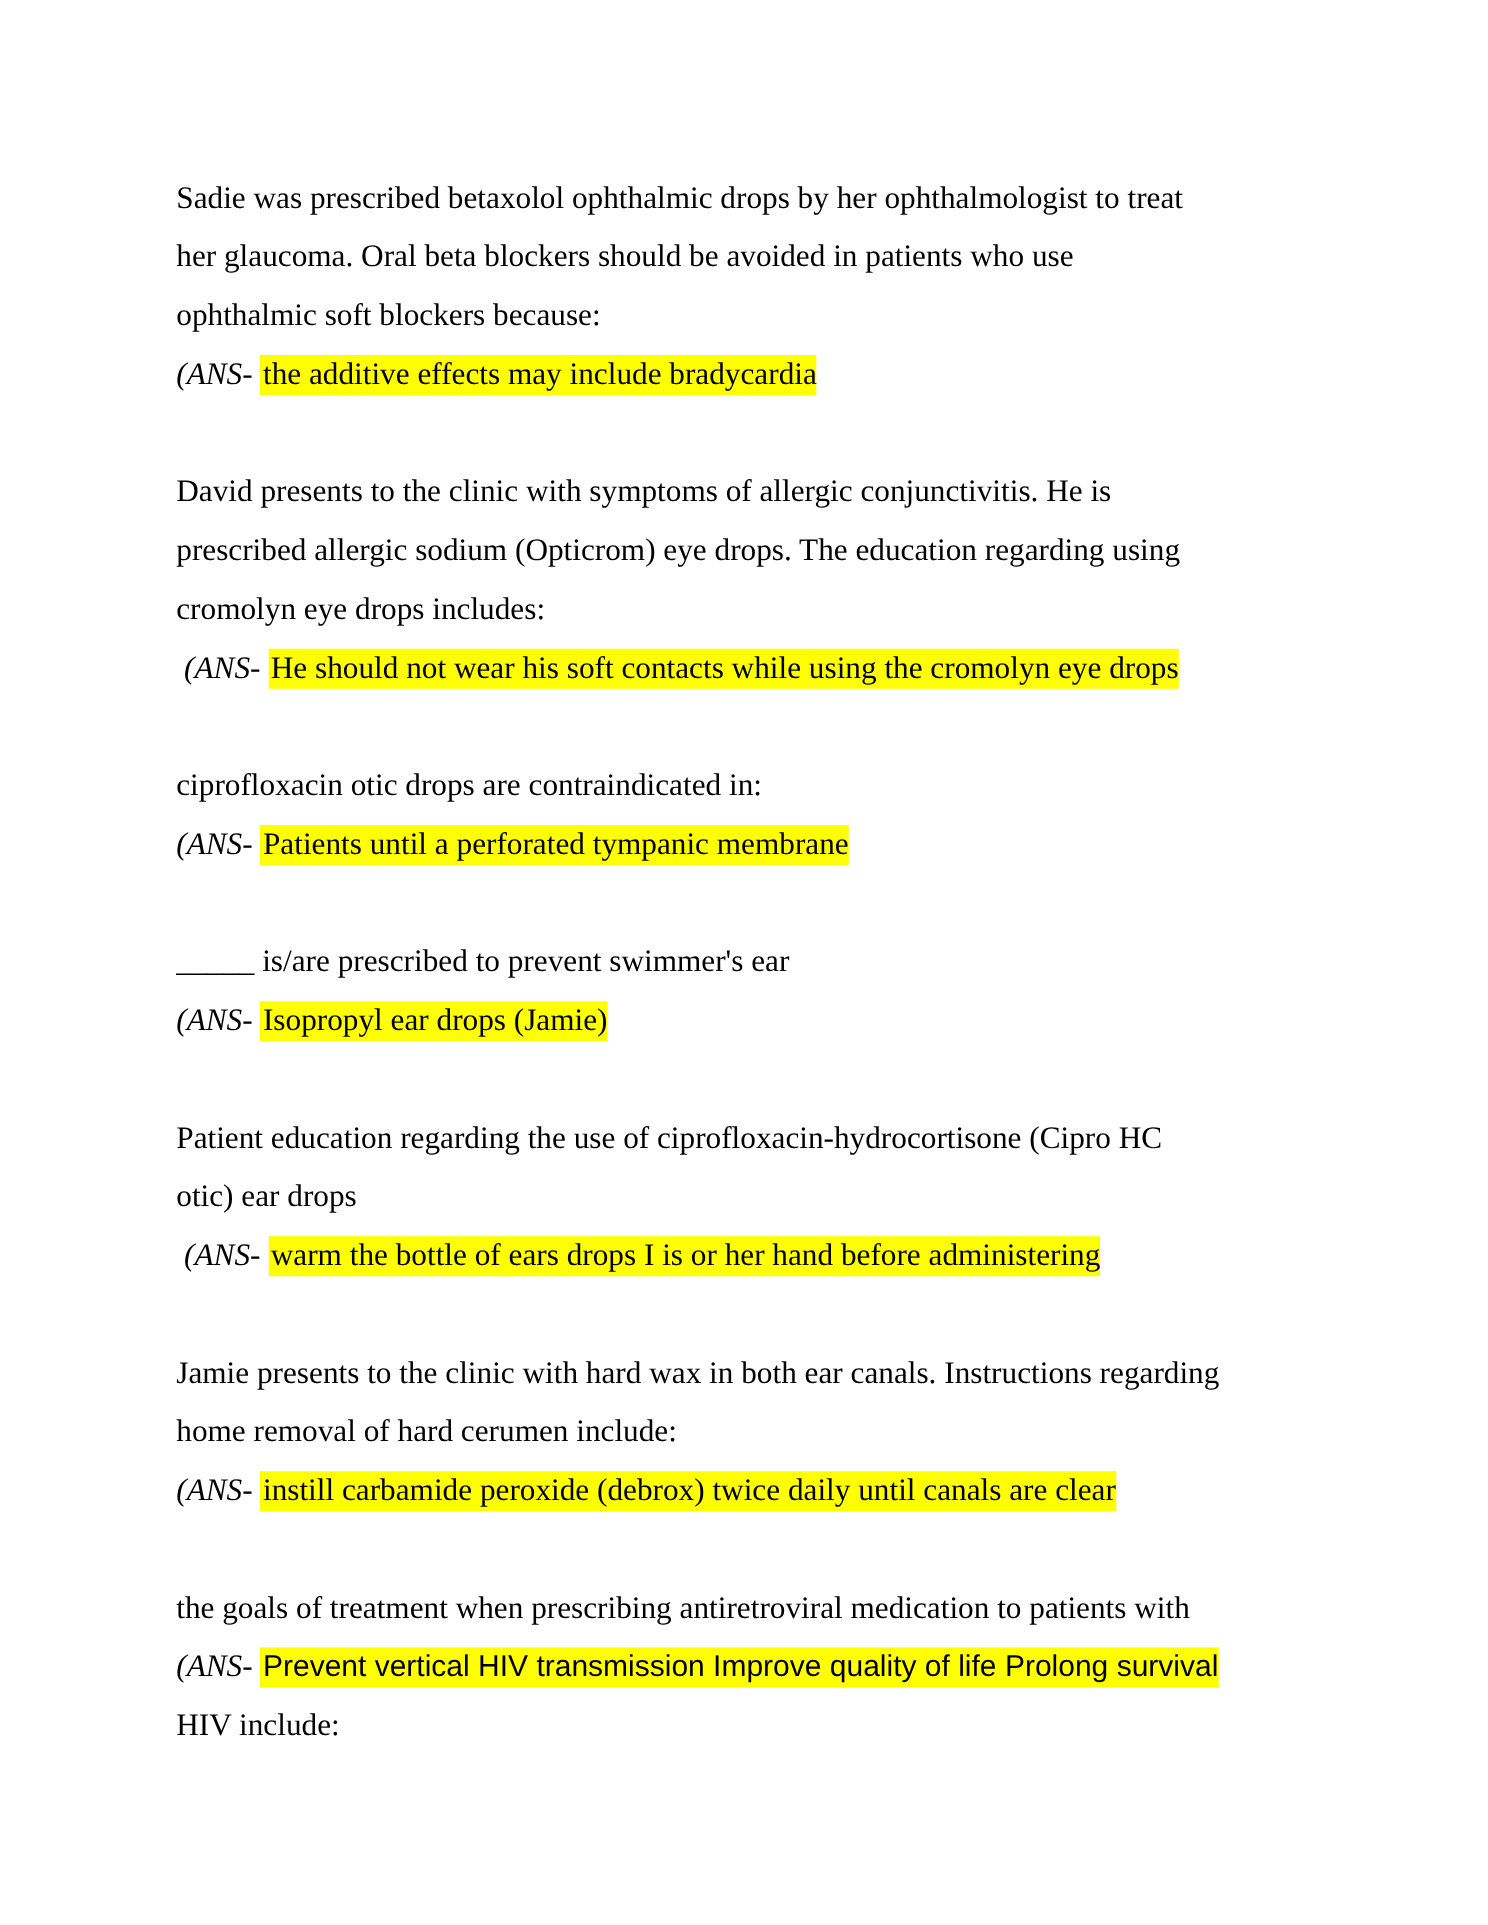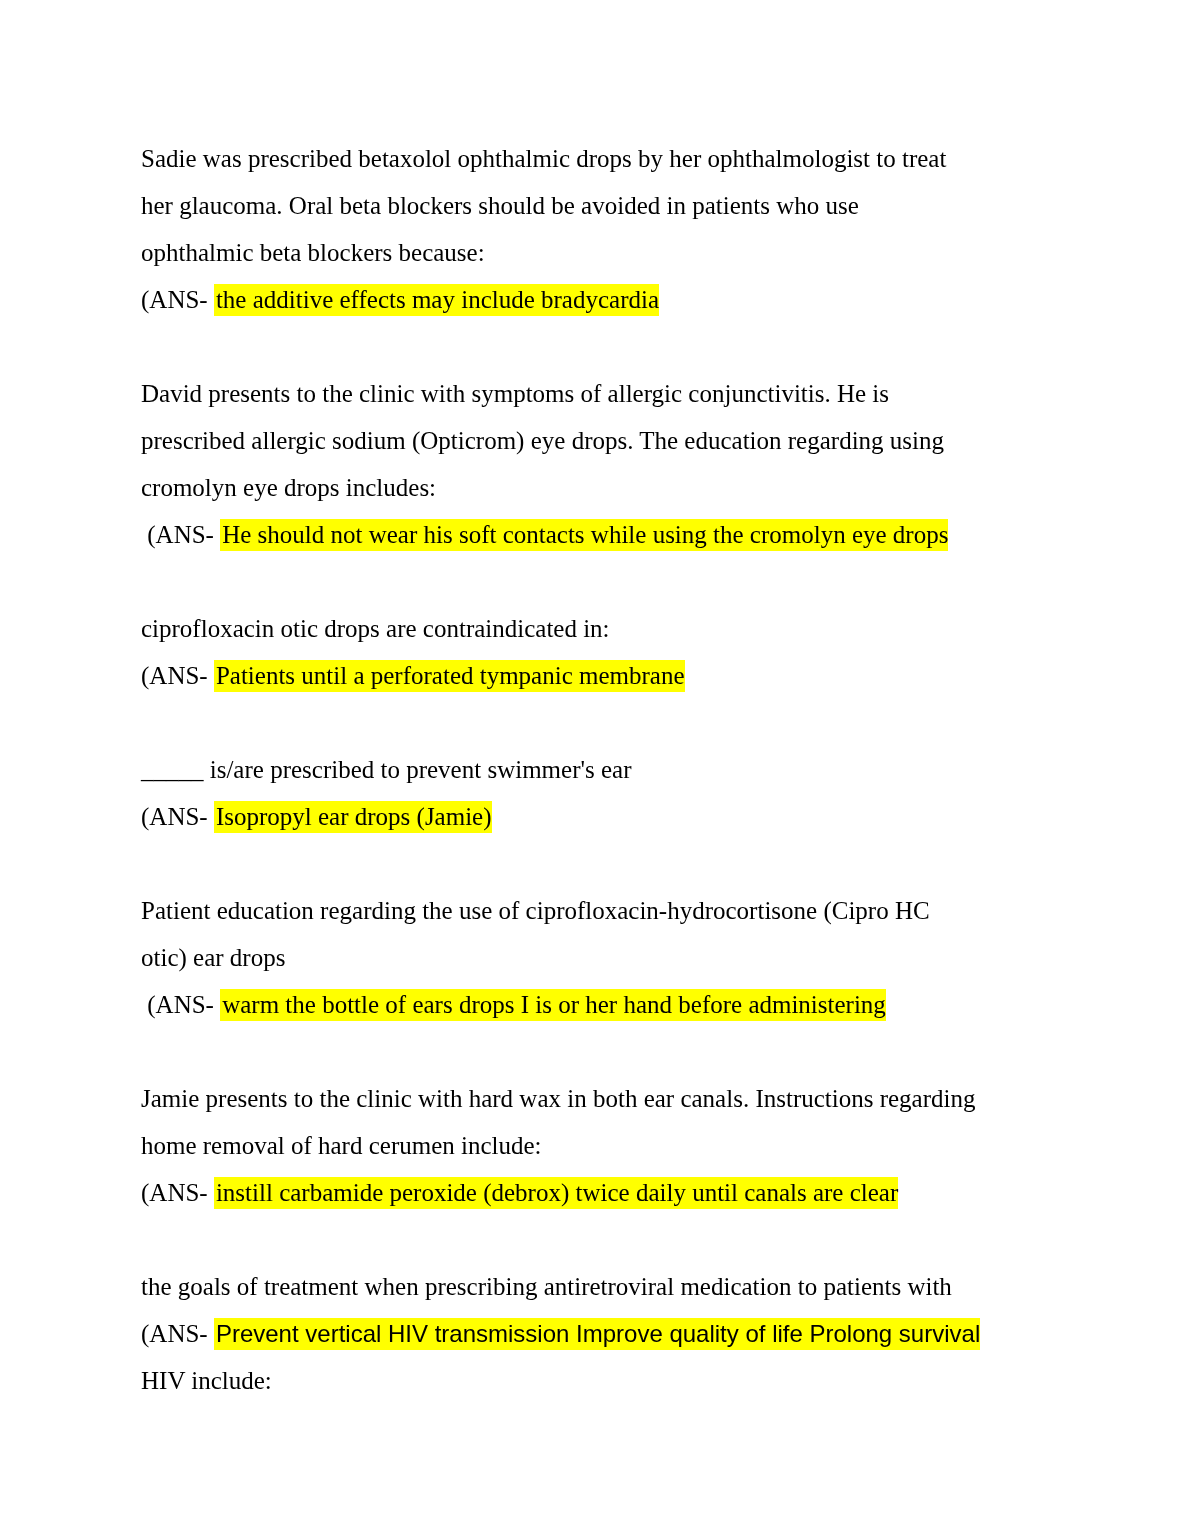--- a/index.html
+++ b/index.html
@@ -19,40 +19,40 @@
     color: #000000;
     overflow: hidden;
   }
   .qa-block { display: block; }
   .line {
     height: 47px;
     line-height: 47px;
     white-space: pre;
   }
   .gap { height: 47px; }
-  .ans-prefix { white-space: pre; }
+  .ans-prefix { white-space: pre; font-style: italic; }
   .hl {
     background: #ffff00;
     padding: 2px 0 3px 2px;
     margin-top: 24px;
   }
   .hl.sans {
     font-family: "Liberation Sans", sans-serif;
     font-size: 24px;
   }
 </style>
 </head>
 <body>
 
 <div class="page">
 
   <section class="qa-block">
     <div class="line">Sadie was prescribed betaxolol ophthalmic drops by her ophthalmologist to treat</div>
     <div class="line">her glaucoma. Oral beta blockers should be avoided in patients who use</div>
-    <div class="line">ophthalmic beta blockers because:</div>
+    <div class="line">ophthalmic soft blockers because:</div>
     <div class="line"><span class="ans-prefix">(ANS- </span><span class="hl">the additive effects may include bradycardia</span></div>
   </section>
   <div class="gap"></div>
 
   <section class="qa-block">
     <div class="line">David presents to the clinic with symptoms of allergic conjunctivitis. He is</div>
     <div class="line">prescribed allergic sodium (Opticrom) eye drops. The education regarding using</div>
     <div class="line">cromolyn eye drops includes:</div>
     <div class="line"><span class="ans-prefix"> (ANS- </span><span class="hl">He should not wear his soft contacts while using the cromolyn eye drops</span></div>
   </section>

